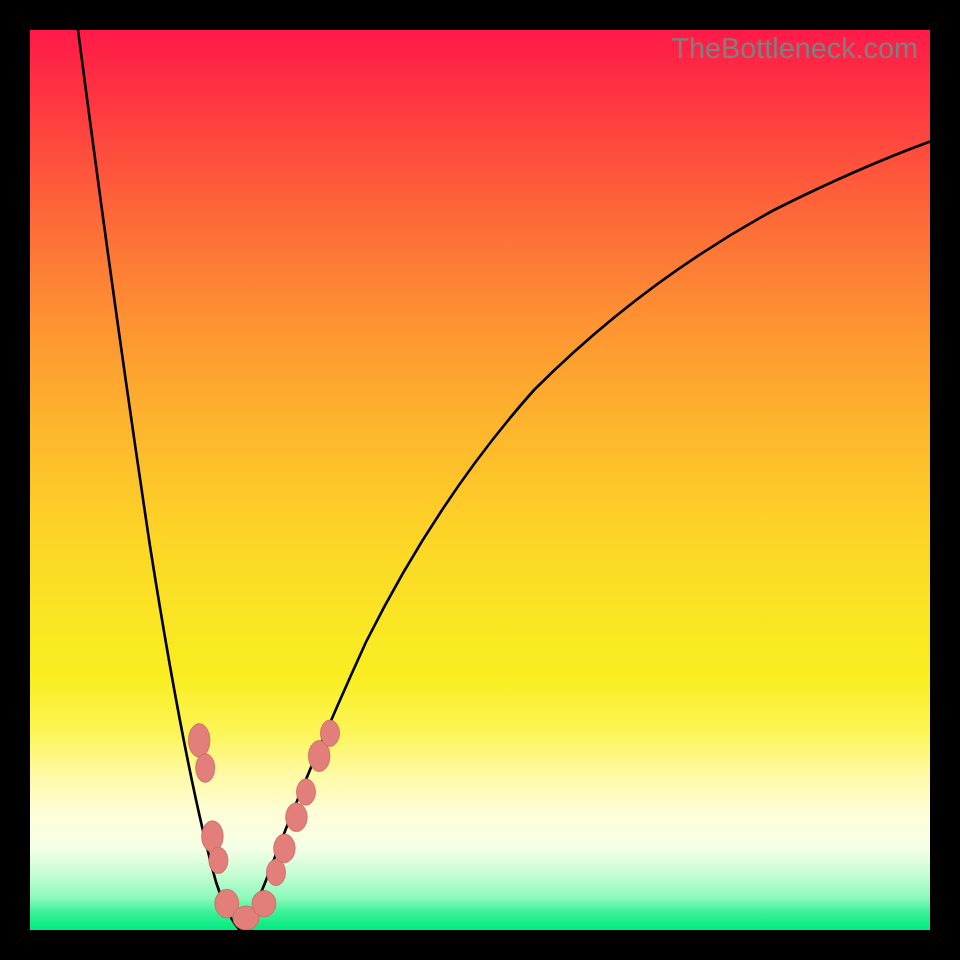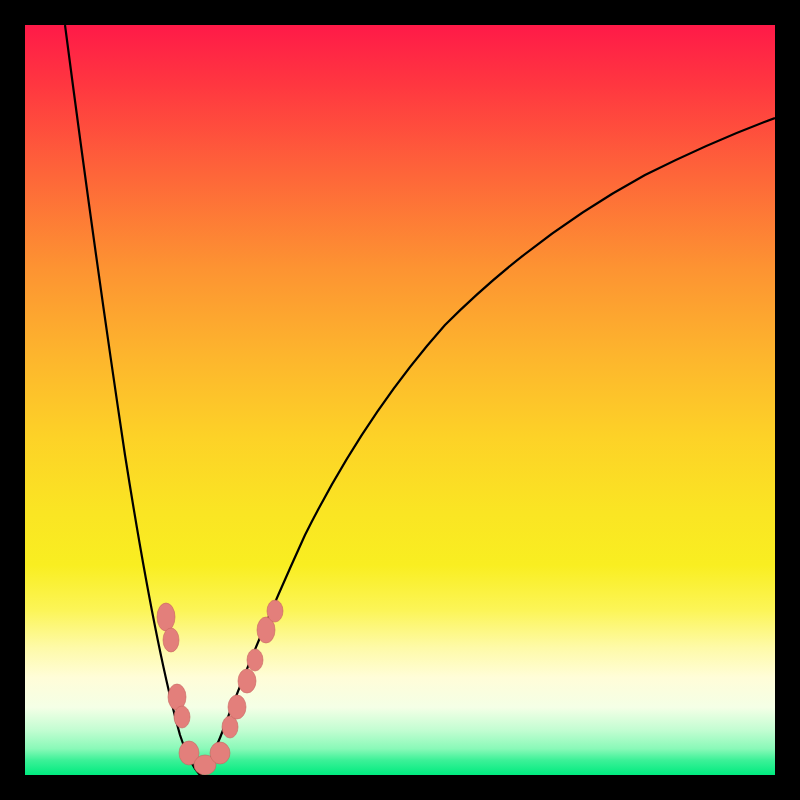--- a/index.html
+++ b/index.html
@@ -51,20 +51,21 @@
       fill: #e37f7b;
       stroke: #c76560;
       stroke-width: 0.6;
     }
   </style>
 </head>
 <body>
 
 <div class="outer">
   <div class="plot">
+    <div class="watermark">TheBottleneck.com</div>
     <svg class="curve" viewBox="0 0 750 750" preserveAspectRatio="none">
       <path d="M 40 0
                Q 70 230 100 430
                Q 130 620 155 710
                Q 165 740 175 750" fill="none" stroke="#000" stroke-width="2.2"></path>
       <path d="M 175 750
                Q 185 740 200 700
                Q 230 620 280 510
                Q 340 390 420 300
                Q 510 210 620 150

